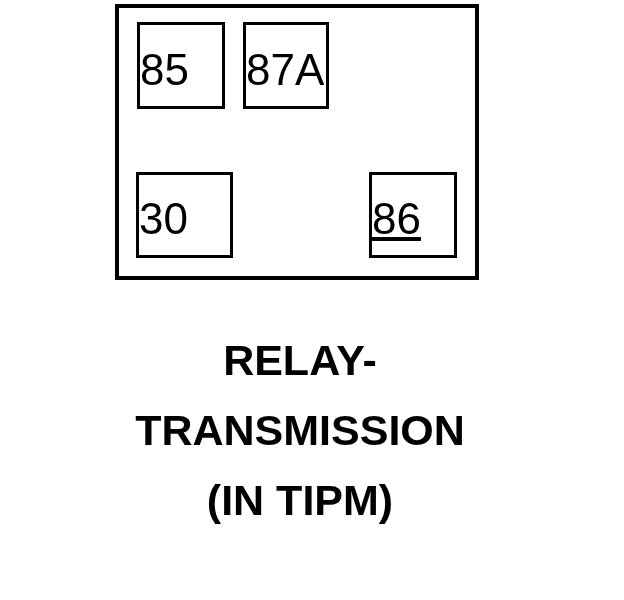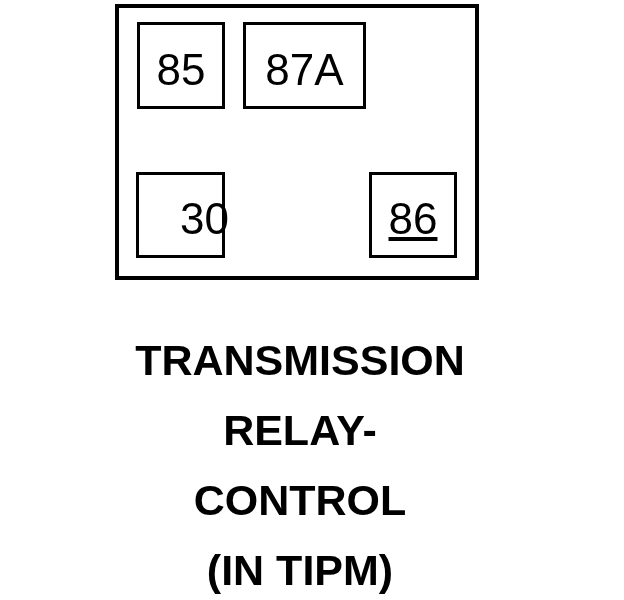--- a/index.html
+++ b/index.html
@@ -24,33 +24,32 @@
     height: 276px;
     border: 4px solid #000000;
     background: #ffffff;
   }
   .pin {
     position: absolute;
     border: 3px solid #000000;
     background: #ffffff;
     display: flex;
     align-items: center;
-    justify-content: center;
     padding-top: 8px; 
     font-size: 44px;
     font-weight: 400;
     color: #000000;
     line-height: 1;
   }
   
   .pin-85  { left: 18px;  top: 14px;  width: 88px;  height: 87px; }
-  .pin-87a { left: 124px; top: 14px;  width: 123px; height: 87px; }
+  .pin-87a { left: 124px; top: 14px;  width: 86px; height: 87px; }
   .pin-87  { left: 253px; top: 14px;  width: 85px;  height: 87px; }
   
-  .pin-30  { left: 17px;  top: 164px; width: 89px;  height: 86px; padding-left: 48px; }
+  .pin-30  { left: 17px;  top: 164px; width: 97px;  height: 86px; }
   .pin-86  { left: 250px; top: 164px; width: 88px;  height: 86px; text-decoration: underline; }
 
   .caption {
     position: absolute;
     left: 0;
     top: 325px;
     width: 600px;
     text-align: center;
     font-size: 43px;
     font-weight: 700;
@@ -79,19 +78,18 @@
       <span>30</span>
     </div>
 
     <div class="pin pin-86">
       <span>86</span>
     </div>
 
   </div>
 
   <div class="caption">
+    <div>RELAY-</div>
     <div>TRANSMISSION</div>
-    <div>RELAY-</div>
-    <div>CONTROL</div>
     <div>(IN TIPM)</div>
   </div>
 
 </div>
 
 </body></html>

